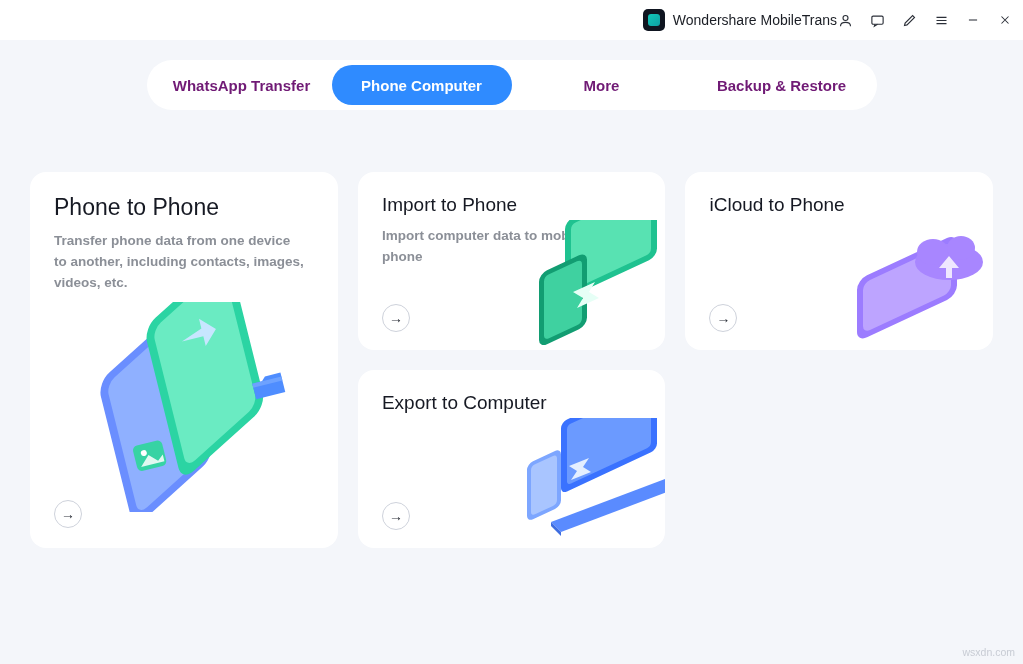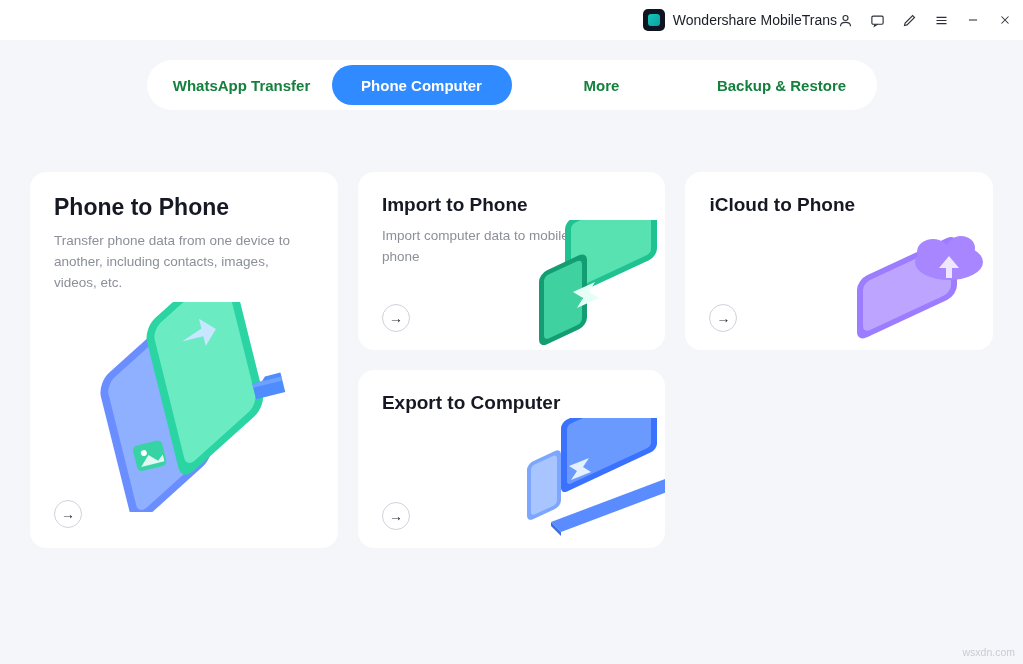--- a/index.html
+++ b/index.html
@@ -28,39 +28,39 @@
   .tb-icon { width: 16px; height: 16px; display:flex; align-items:center; justify-content:center; color:#2b2f38; cursor:pointer; }
   .tabs-wrap {
     margin: 20px auto 0; width: 730px; height: 50px;
     background: #fff; border-radius: 26px;
     display: flex; align-items: center;
     padding: 5px;
   }
   .tab {
     flex: 1; height: 40px; border-radius: 22px;
     display:flex; align-items:center; justify-content:center;
-    font-size: 15px; font-weight:600; color:#15803d; cursor:pointer;
+    font-size: 15px; font-weight:600; color:#701a75; cursor:pointer;
   }
   .tab.active { background:#2f8bff; color:#fff; }
   .cards {
     display:flex; gap:20px; padding: 62px 30px 0 30px;
   }
   .col-small { display:flex; flex-direction:column; gap:20px; width:310px; }
   .card {
     background:#fff; border-radius:16px;
     padding: 22px 24px 20px;
     position:relative; overflow:hidden;
   }
   .card-large {
     width: 310px; height: 376px;
   }
   .card-small { height: 178px; }
-  .card-title { font-size:19px; font-weight:700; color:#161923; margin-bottom:10px; }
+  .card-title { font-size:19px; font-weight:400; color:#161923; margin-bottom:10px; }
   .card-large .card-title { font-size:23px; }
-  .card-desc { font-size:13.5px; line-height:1.55; color:#8b8f97; max-width: 210px; }
+  .card-desc { font-size:13.5px; line-height:1.55; color:#8b8f97; max-width: 210px; font-weight: bold; }
   .card-large .card-desc { max-width: 250px; }
   .arrow-btn {
     position:absolute; left:24px; bottom:20px;
     width:28px; height:28px; border-radius:50%;
     border:1.5px solid #ced2db; background:#fff;
     display:flex; align-items:center; justify-content:center;
     cursor:pointer; font-size:14px; color:#2b2f38;
   }
   .card-small .arrow-btn { bottom:18px; }
   .illus { position:absolute; }

